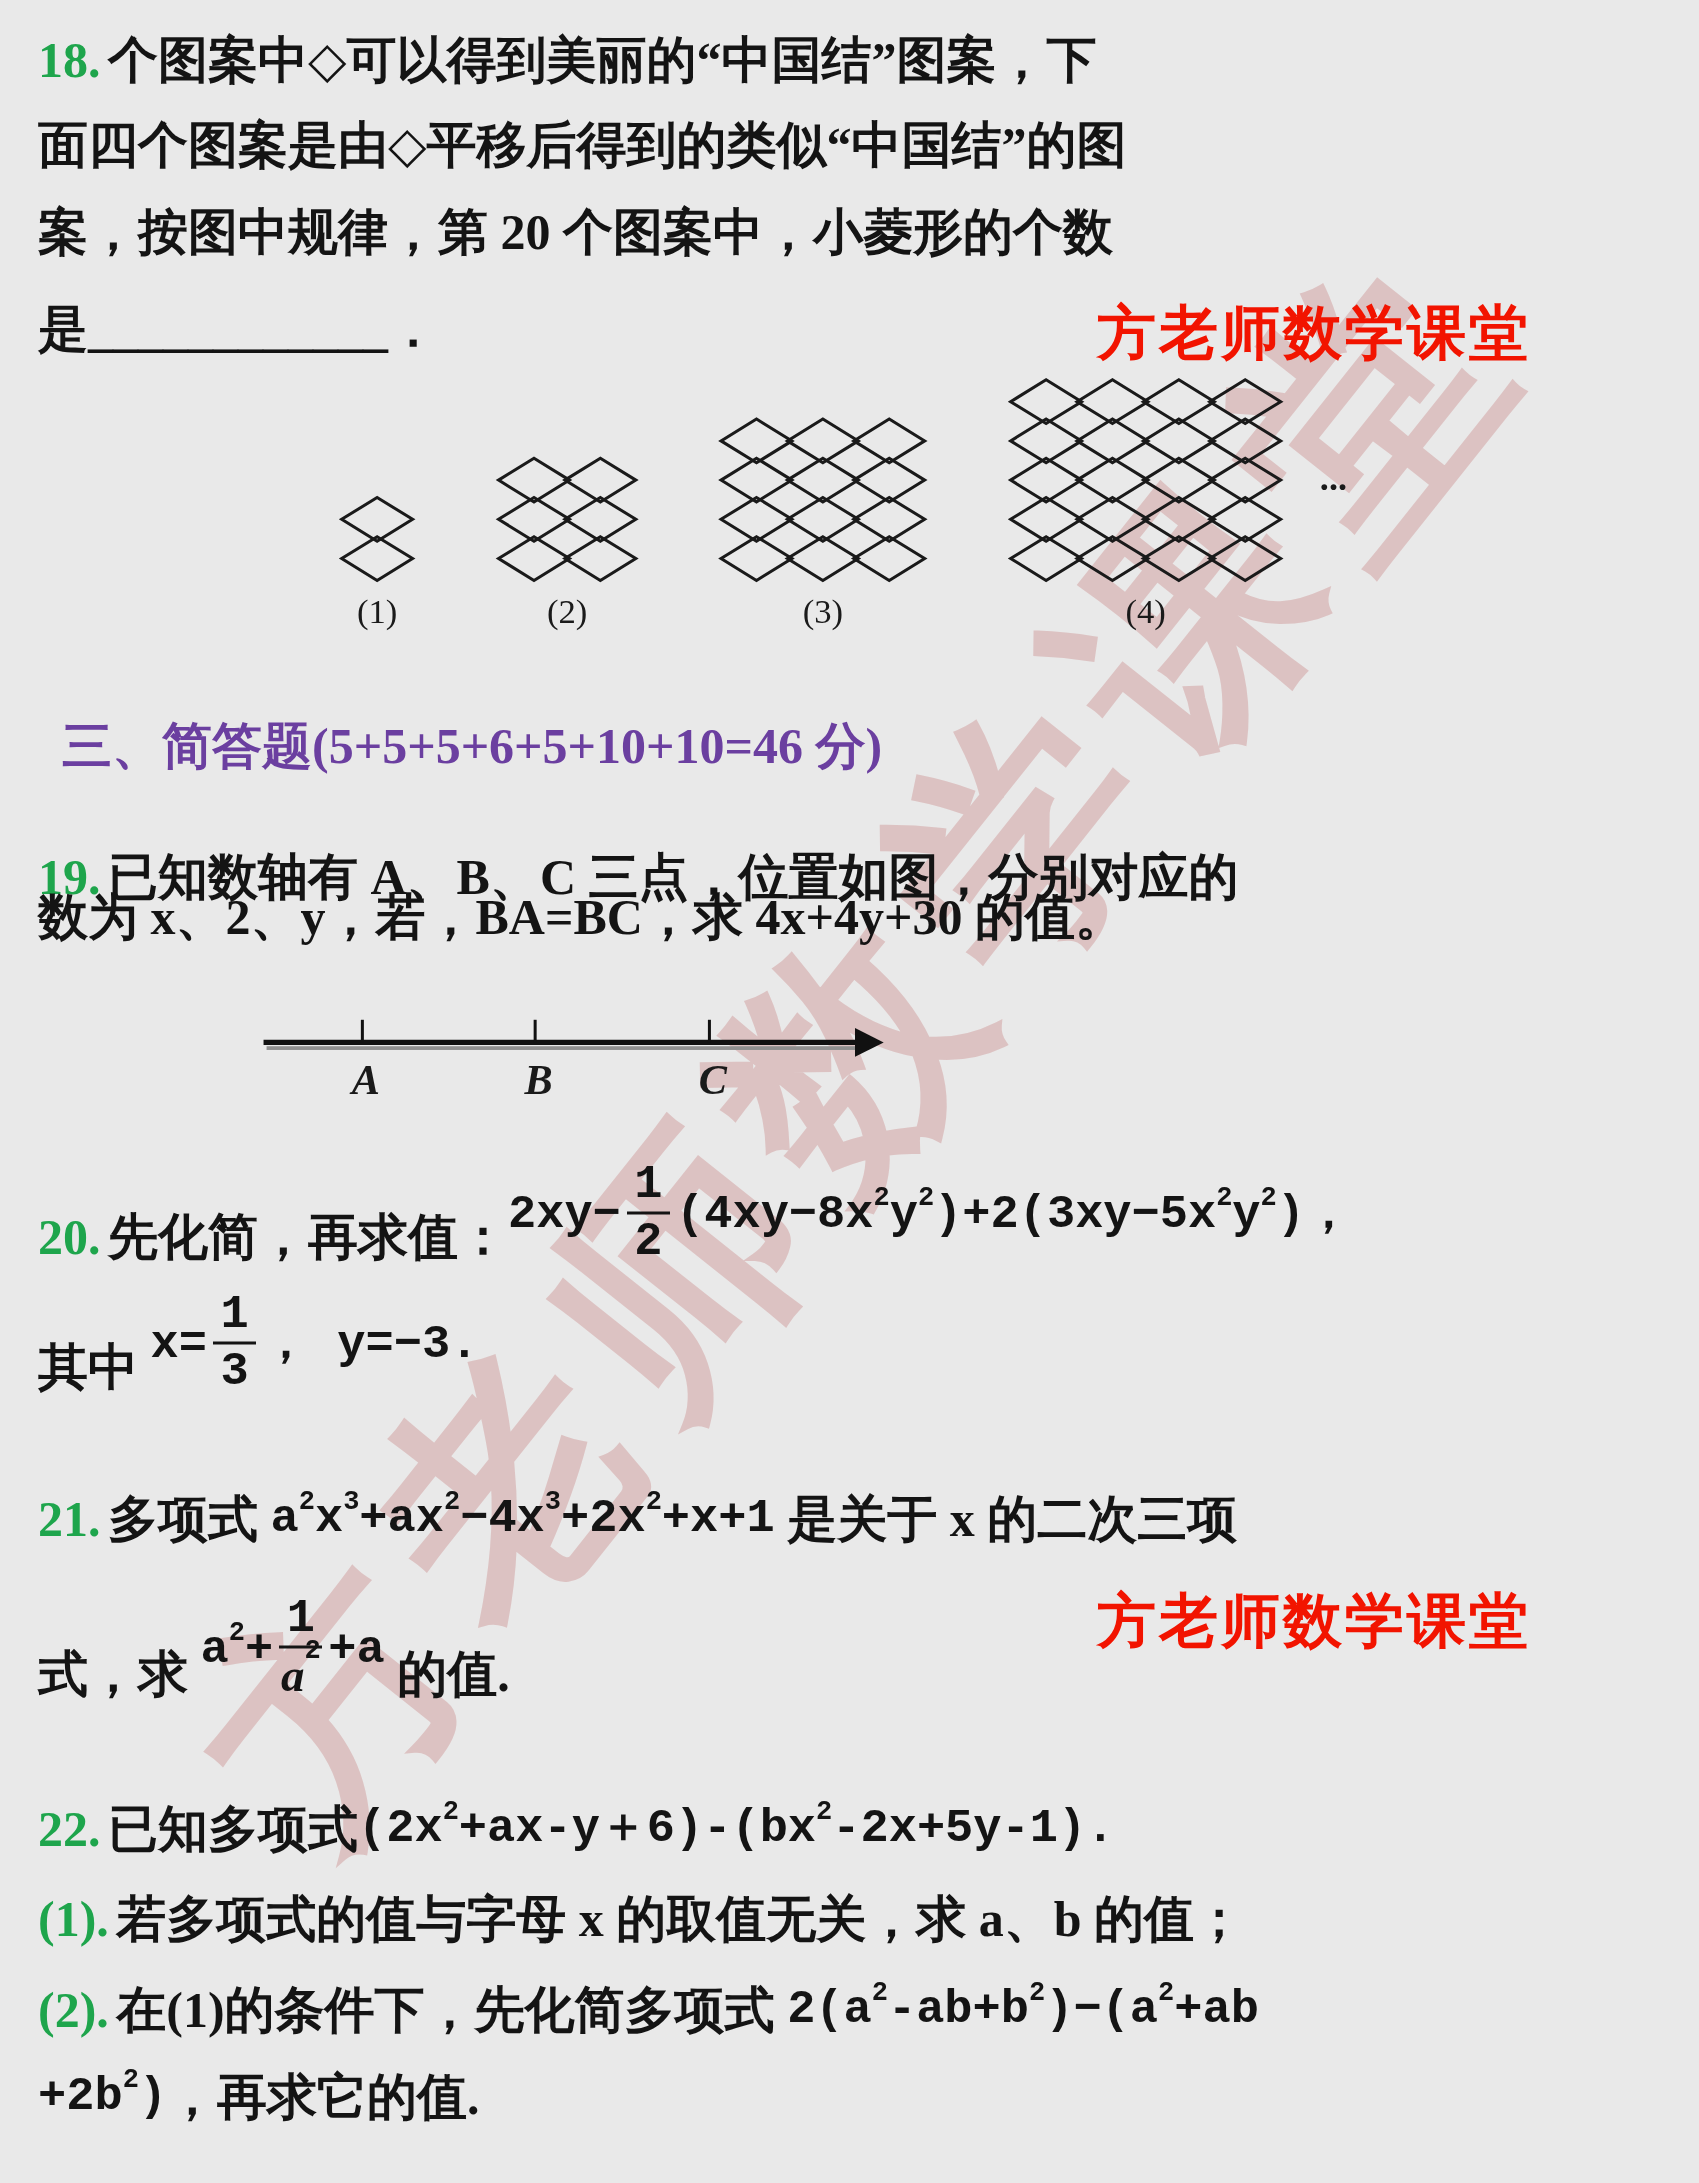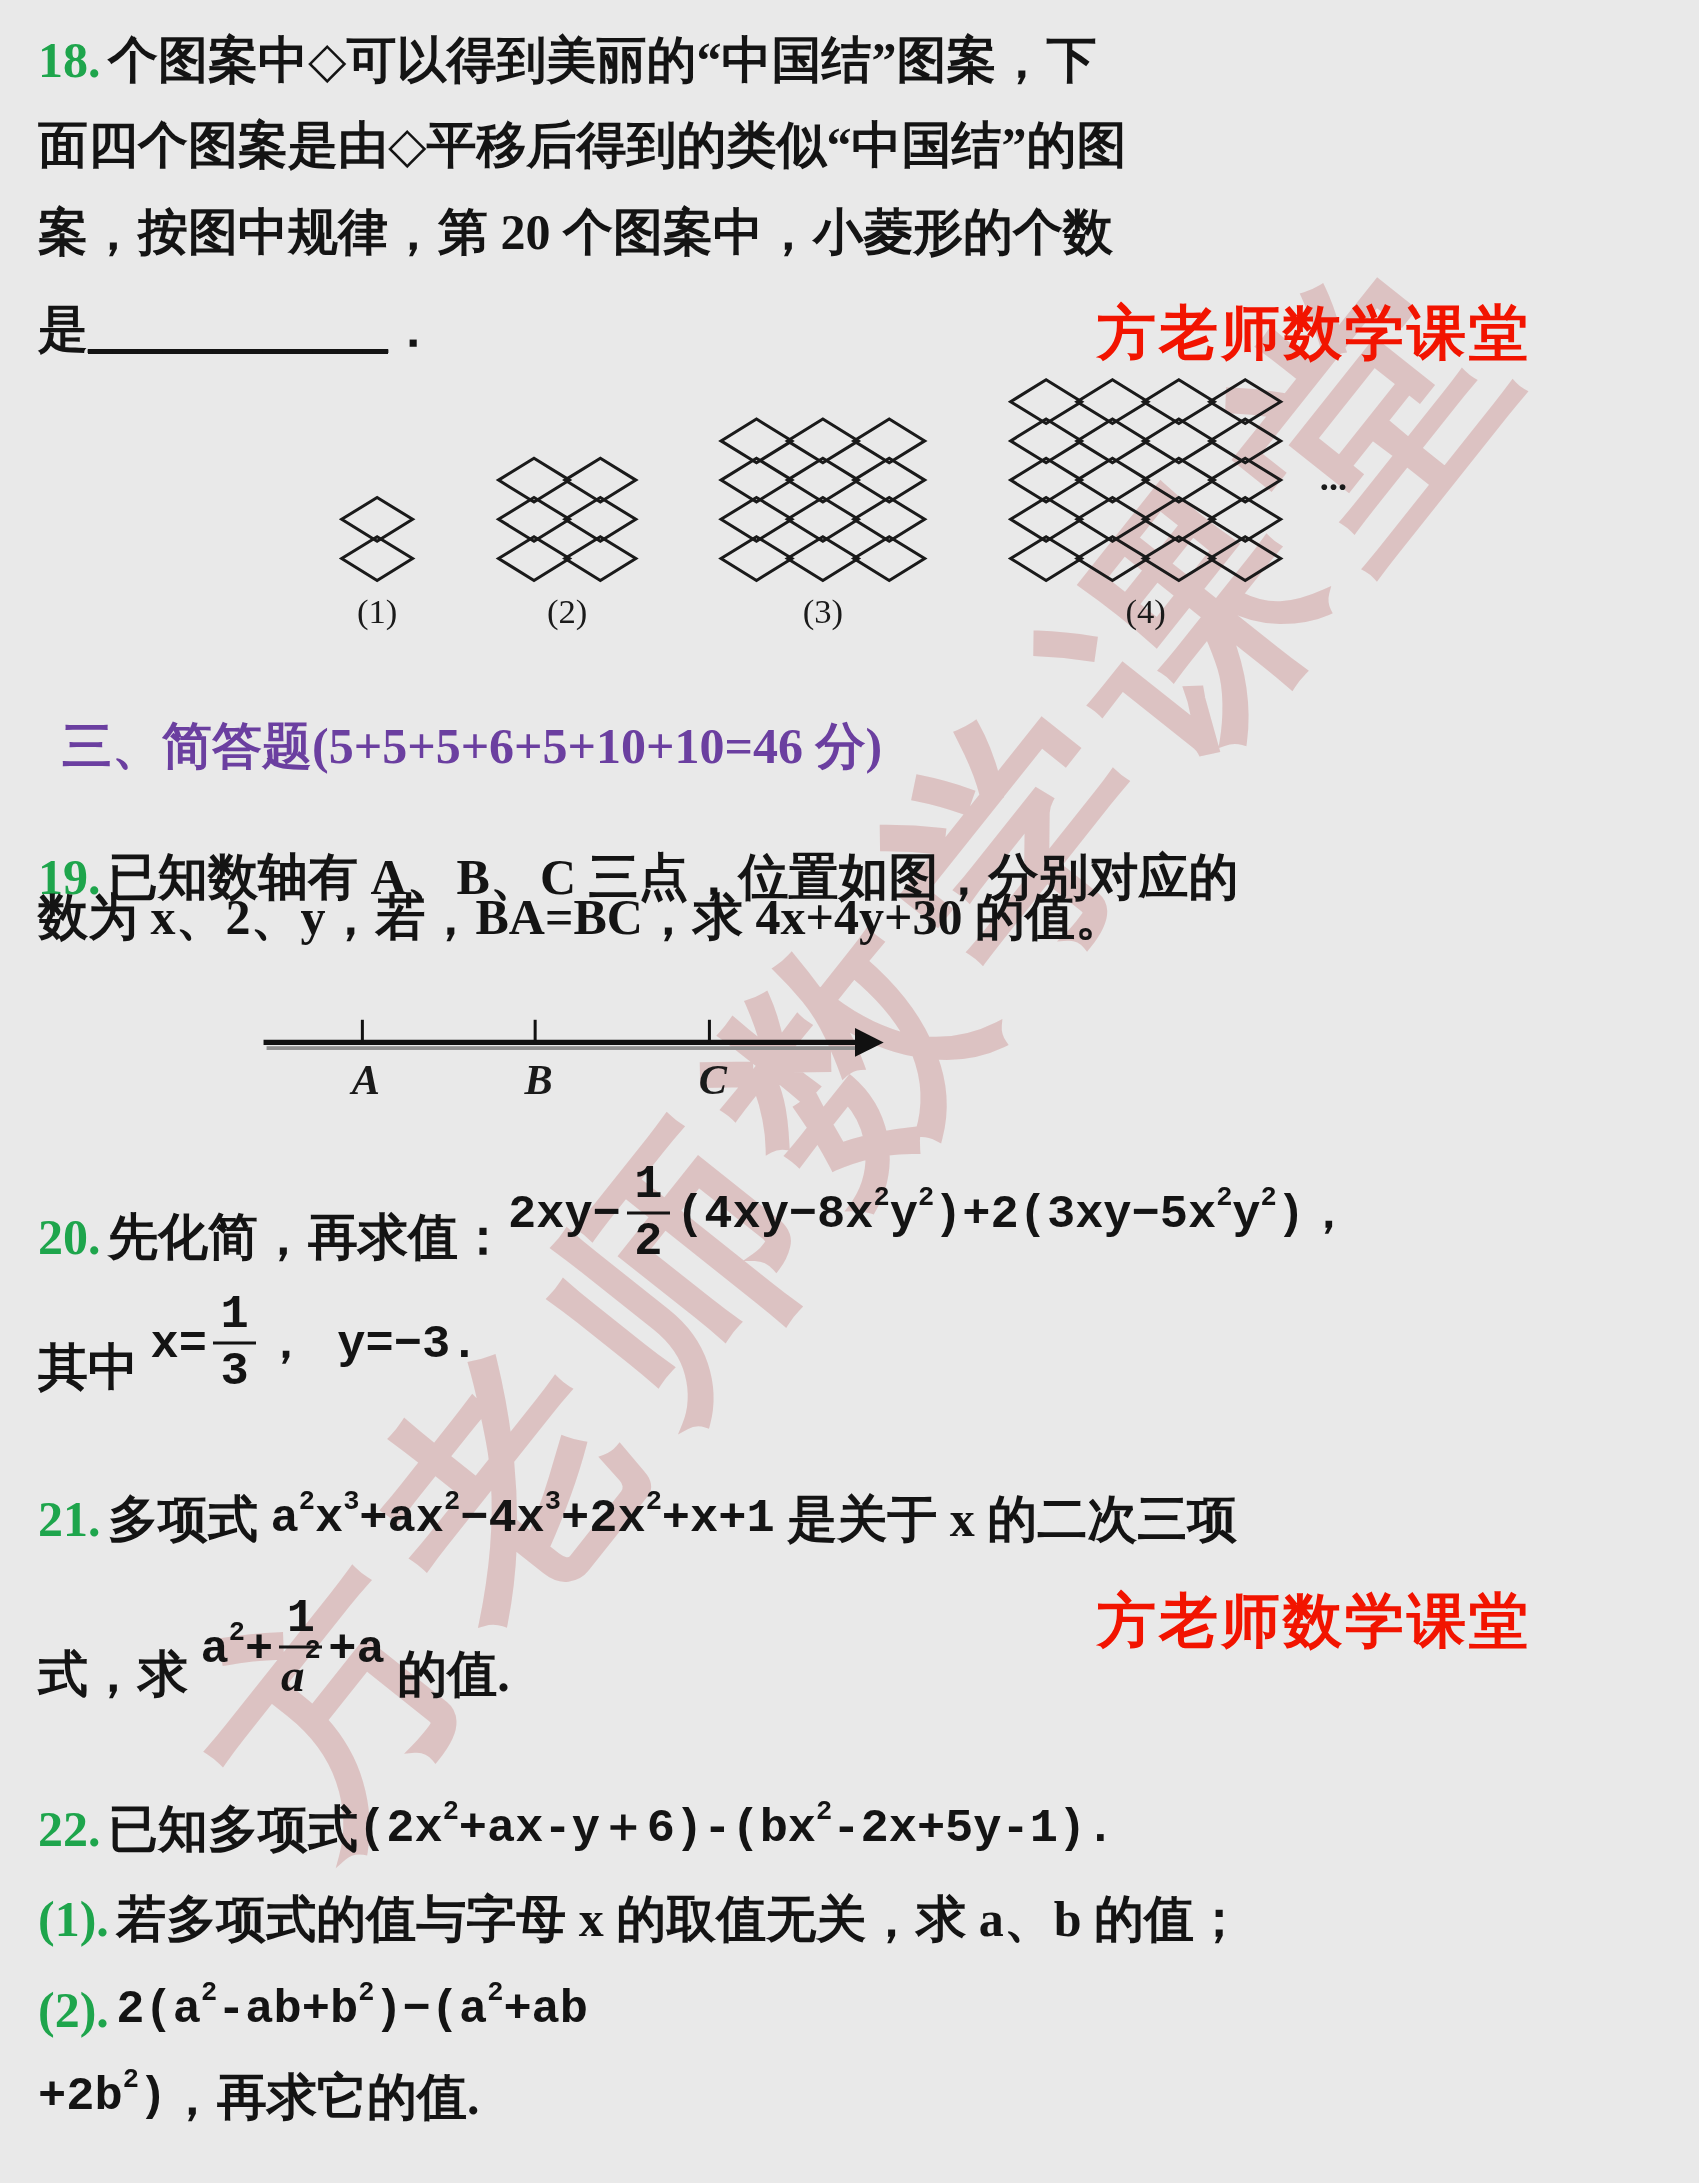--- a/index.html
+++ b/index.html
@@ -40,21 +40,21 @@
     font-size:59px;font-weight:700;white-space:pre;
     letter-spacing:3px;
   }
   .watermark{
     position:absolute;left:859px;top:1048px;
     transform:translate(-50%,-50%) rotate(-51.5deg);
     font-size:249px;font-weight:700;letter-spacing:26px;
     color:var(--wm,#c06c6c);opacity:.30;white-space:pre;
     pointer-events:none;z-index:0;
   }
-  .blank{white-space:pre;letter-spacing:0;text-decoration:underline;}
+  .blank{white-space:pre;letter-spacing:0;}
   .figwrap,.nlwrap{position:absolute;z-index:1;}
   svg text{font-family:"Liberation Serif","DejaVu Serif",serif;fill:#1a1a1a;}
   .content{position:relative;z-index:1;}
 </style>
 </head>
 <body>
 
 <div class="page" style="--bg: #e9e9e9; --ink: #141414; --green: #1ea54c; --purple: #6b3fa0; --red: #f21400; --wm: #c06c6c;">
 
   <div class="watermark">方老师数学课堂</div>
@@ -175,21 +175,21 @@
 
     <div class="brand" style="left:1097px;top:1582px">方老师数学课堂</div>
 
     <div class="line" style="top:1799px">
       <span class="qnum">22.</span><span class="zh">已知多项式</span><span class="f">(2x<sup>2</sup>+ax-y＋6)-(bx<sup>2</sup>-2x+5y-1).</span>
     </div>
     <div class="line" style="top:1889px">
       <span class="qnum">(1).</span><span class="zh">若多项式的值与字母 x 的取值无关，求 a、b 的值；</span>
     </div>
     <div class="line" style="top:1980px">
-      <span class="qnum">(2).</span><span class="f">2(a<sup>2</sup>-ab+b<sup>2</sup>)−(a<sup>2</sup>+ab</span>
+      <span class="qnum">(2).</span><span class="zh">在(1)的条件下，先化简多项式 </span><span class="f">2(a<sup>2</sup>-ab+b<sup>2</sup>)−(a<sup>2</sup>+ab</span>
     </div>
     <div class="line" style="top:2067px">
       <span class="f">+2b<sup>2</sup>)</span><span class="zh">，再求它的值.</span>
     </div>
 
   </div>
 </div>
 
 
 </body></html>

